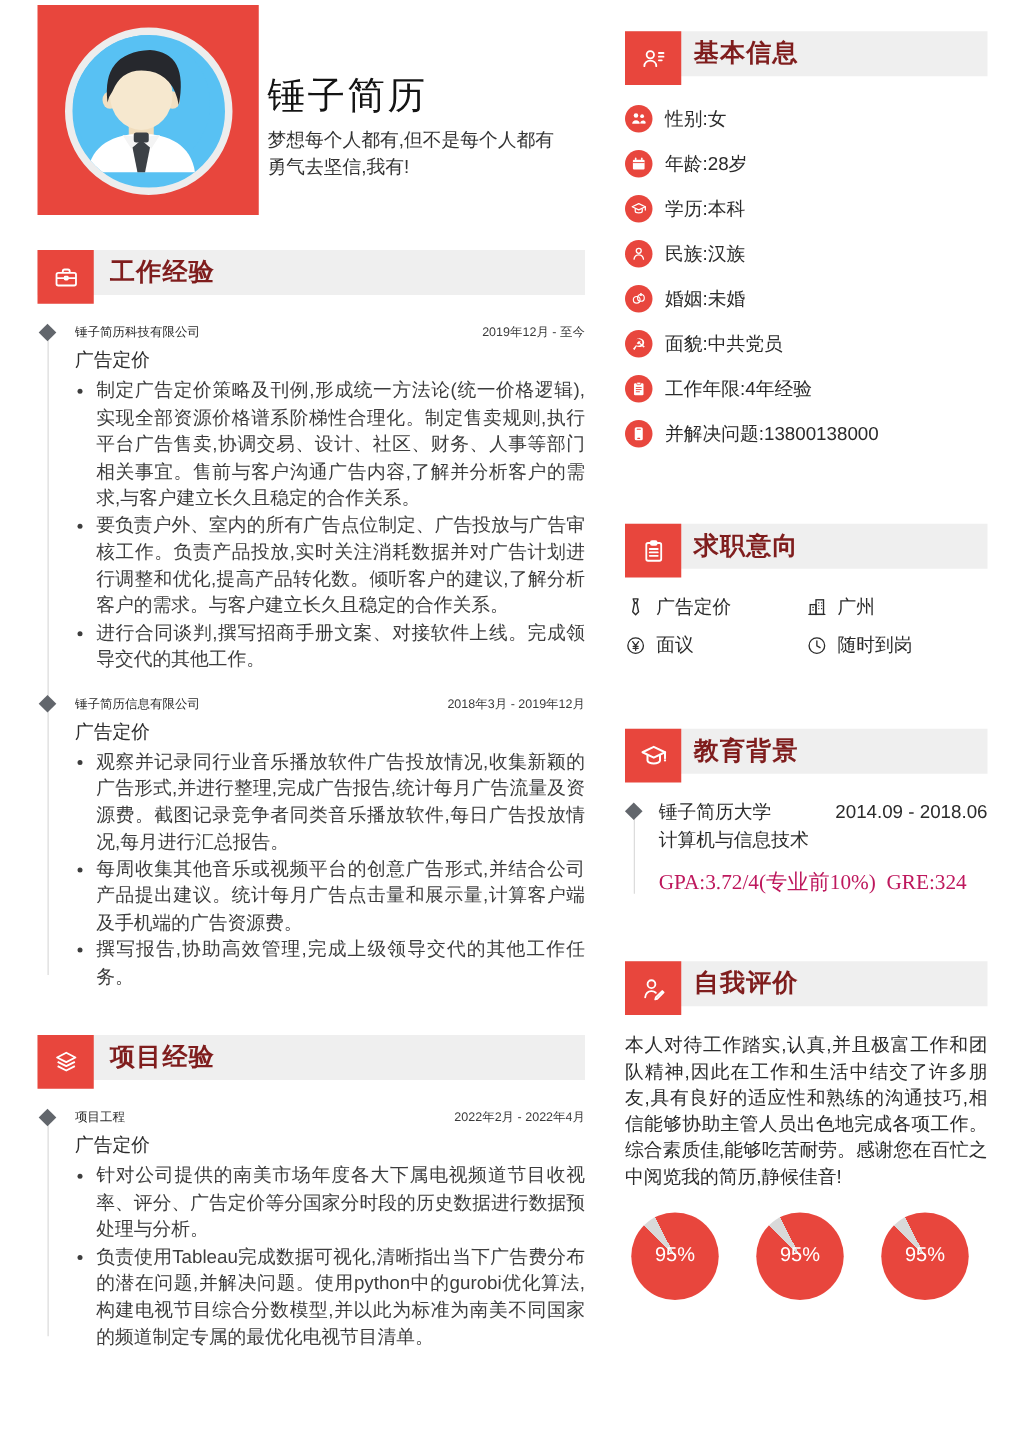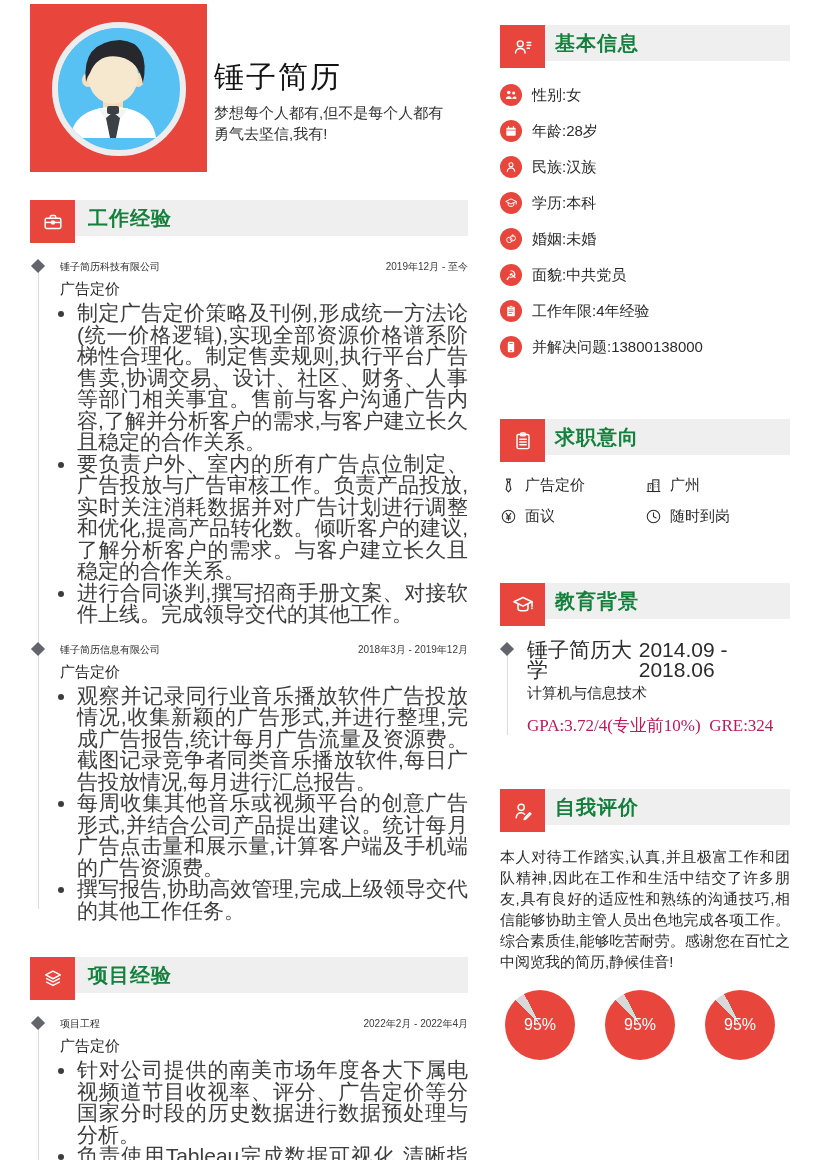--- a/index.html
+++ b/index.html
@@ -20,53 +20,53 @@
   .profile-text{margin-left:7px;padding-top:56px;}
   .person-name{font-size:30px;font-weight:500;color:#141414;letter-spacing:2px;line-height:34px;}
   .slogan{margin-top:8px;font-size:15px;line-height:21px;color:#333;width:242px;}
 
   
   .sec-head{position:relative;height:43px;}
   .sec-head .bar{position:absolute;left:0;top:0;right:0;height:36px;background:#efefef;}
   .sec-head .icon-box{position:absolute;left:0;top:0;width:45px;height:43px;background:#e8463d;
     display:flex;align-items:center;justify-content:center;}
   .sec-head .sec-title{position:absolute;left:58px;top:0;height:36px;line-height:36px;
-    font-size:20px;font-weight:bold;color:#15803d;letter-spacing:1px;}
+    font-size:20px;font-weight:bold;color:#7f1d1d;letter-spacing:1px;}
   .col-right .sec-head .sec-title{left:55px;}
   .mt28{margin-top:28px;} .mt36{margin-top:36px;} .mt54{margin-top:54px;}
   .mt56{margin-top:56px;} .mt52{margin-top:52px;}
 
   
   .entries{position:relative;margin-top:13px;padding-left:30px;}
   .entries::before{content:"";position:absolute;left:8px;top:10px;bottom:12px;width:1px;background:#dcdcdc;}
   .entry{position:relative;margin-bottom:14px;}
   .dmd{position:absolute;left:-27px;top:5px;width:10px;height:10px;background:#62666c;transform:rotate(45deg);}
   .entry-head{display:flex;justify-content:space-between;font-size:10px;line-height:21px;color:#2b2b2b;}
   .entry-date{white-space:nowrap;color:#3a3a3a;}
   .entry-role{font-size:15px;line-height:21px;color:#2b2b2b;margin-top:1px;}
   ul.bullets{margin:3px 0 0;padding-left:17px;}
-  ul.bullets li{font-size:21px;line-height:21.5px;color:#3d3d3d;text-align:justify;}
+  ul.bullets li{font-size:15px;line-height:21.5px;color:#3d3d3d;text-align:justify;}
 
   
   .info-rows{margin-top:9px;}
   .info-row{display:flex;align-items:center;height:36px;}
   .badge{width:22px;height:22px;border-radius:50%;background:#e8463d;display:flex;align-items:center;
     justify-content:center;margin-right:10px;flex:none;color:#fff;font-size:13px;line-height:1;}
   .info-txt{font-size:15px;color:#2b2b2b;}
 
   
   .intent-grid{margin-top:12px;display:grid;grid-template-columns:145px 1fr;row-gap:9px;}
   .intent-item{display:flex;align-items:center;height:22px;font-size:15px;color:#2b2b2b;}
   .intent-item svg{margin-right:8px;flex:none;}
 
   
   .edu{position:relative;margin-top:14px;padding-left:27px;}
   .edu::before{content:"";position:absolute;left:7px;top:13px;bottom:2px;width:1px;background:#dcdcdc;}
   .edu .dmd{left:2px;top:4px;}
-  .edu-head{display:flex;justify-content:space-between;font-size:21px;line-height:20px;color:#2b2b2b;}
+  .edu-head{display:flex;justify-content:space-between;font-size:15px;line-height:20px;color:#2b2b2b;}
   .edu-major{font-size:15px;line-height:20px;color:#2b2b2b;margin-top:3px;}
   .edu-score{font-size:17px;color:#be185d;margin-top:11px;white-space:pre-wrap;font-family:Liberation Serif, serif;}
 
   
   .self-text{margin-top:14px;font-size:15px;line-height:21px;color:#2b2b2b;text-align:justify;}
 
   
   .gauges{display:flex;gap:30px;margin:18px 0 0 5px;}
   .gauge{width:70px;height:70px;border-radius:50%;flex:none;
     background:conic-gradient(from 315deg,#d9d9d9 0deg 18deg,#e8463d 18deg 360deg);
@@ -205,36 +205,36 @@
           <rect x="4" y="6.5" width="16" height="13.5" rx="1.5"></rect>
           <rect x="6.8" y="3.5" width="2" height="4.2" rx="1"></rect>
             <rect x="15.2" y="3.5" width="2" height="4.2" rx="1"></rect>
           <rect x="4" y="9.8" width="16" height="1.3" fill="#e8463d"></rect>
         </svg>
       </span>
       <span class="info-txt">年龄:28岁</span>
     </div>
     <div class="info-row">
       <span class="badge">
-        <svg width="14" height="14" viewBox="0 0 24 24" fill="none" stroke="#fff" stroke-width="1.8" stroke-linecap="round">
-          <circle cx="12" cy="8" r="3.4"></circle>
-            <path d="M5.5 19.5c.6-3.9 3.2-6 6.5-6s5.9 2.1 6.5 6"></path>
-        </svg>
-      </span>
-      <span class="info-txt">民族:汉族</span>
-    </div>
-    <div class="info-row">
-      <span class="badge">
         <svg width="14" height="14" viewBox="0 0 24 24" fill="none" stroke="#fff" stroke-width="1.7" stroke-linejoin="round">
           <path d="M12 5 21 9.3 12 13.6 3 9.3Z"></path>
           <path d="M7.2 11.8v3.7c0 1.2 2.1 2.2 4.8 2.2s4.8-1 4.8-2.2v-3.7"></path>
           <path d="M21 9.3v4.5" stroke-linecap="round"></path>
         </svg>
       </span>
       <span class="info-txt">学历:本科</span>
+    </div>
+    <div class="info-row">
+      <span class="badge">
+        <svg width="14" height="14" viewBox="0 0 24 24" fill="none" stroke="#fff" stroke-width="1.8" stroke-linecap="round">
+          <circle cx="12" cy="8" r="3.4"></circle>
+            <path d="M5.5 19.5c.6-3.9 3.2-6 6.5-6s5.9 2.1 6.5 6"></path>
+        </svg>
+      </span>
+      <span class="info-txt">民族:汉族</span>
     </div>
     <div class="info-row">
       <span class="badge">
         <svg width="14" height="14" viewBox="0 0 24 24" fill="none" stroke="#fff" stroke-width="1.6">
           <circle cx="9.2" cy="13.5" r="4.6"></circle>
             <circle cx="15" cy="10.8" r="4.6"></circle>
           <path d="M15 4.2l1.6 2-1.6 2-1.6-2Z" stroke-width="1.3"></path>
         </svg>
       </span>
       <span class="info-txt">婚姻:未婚</span>

